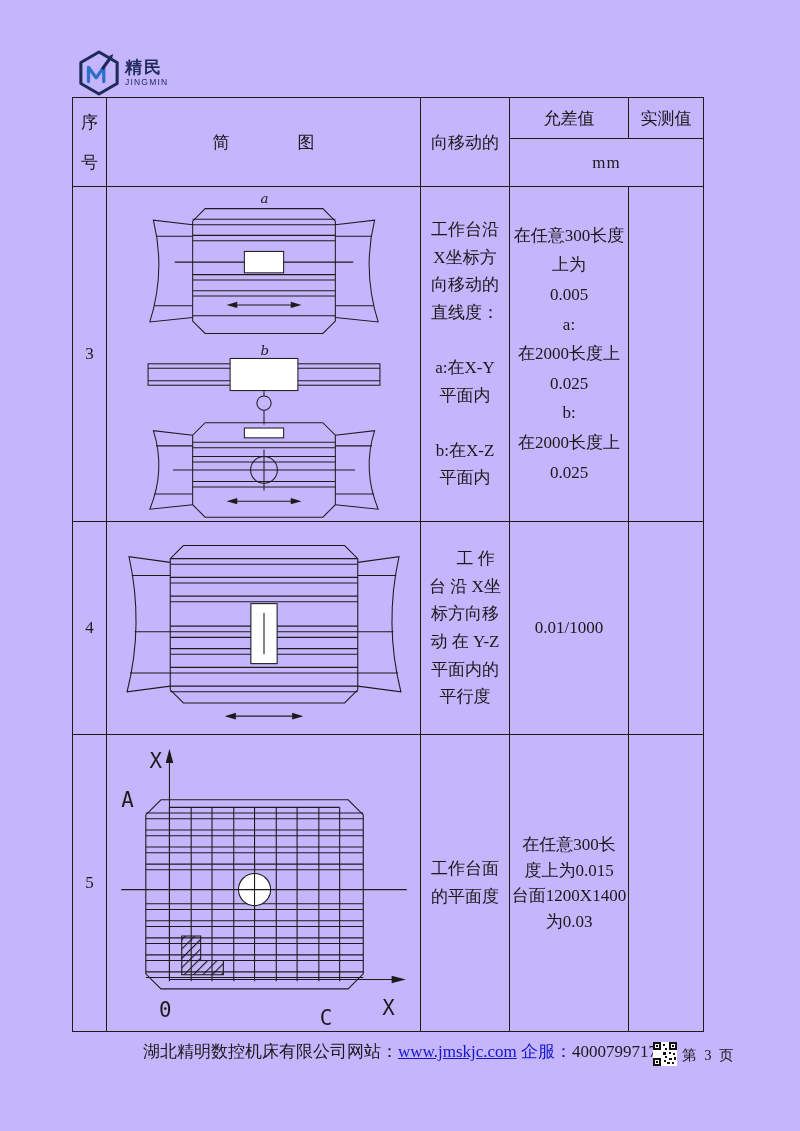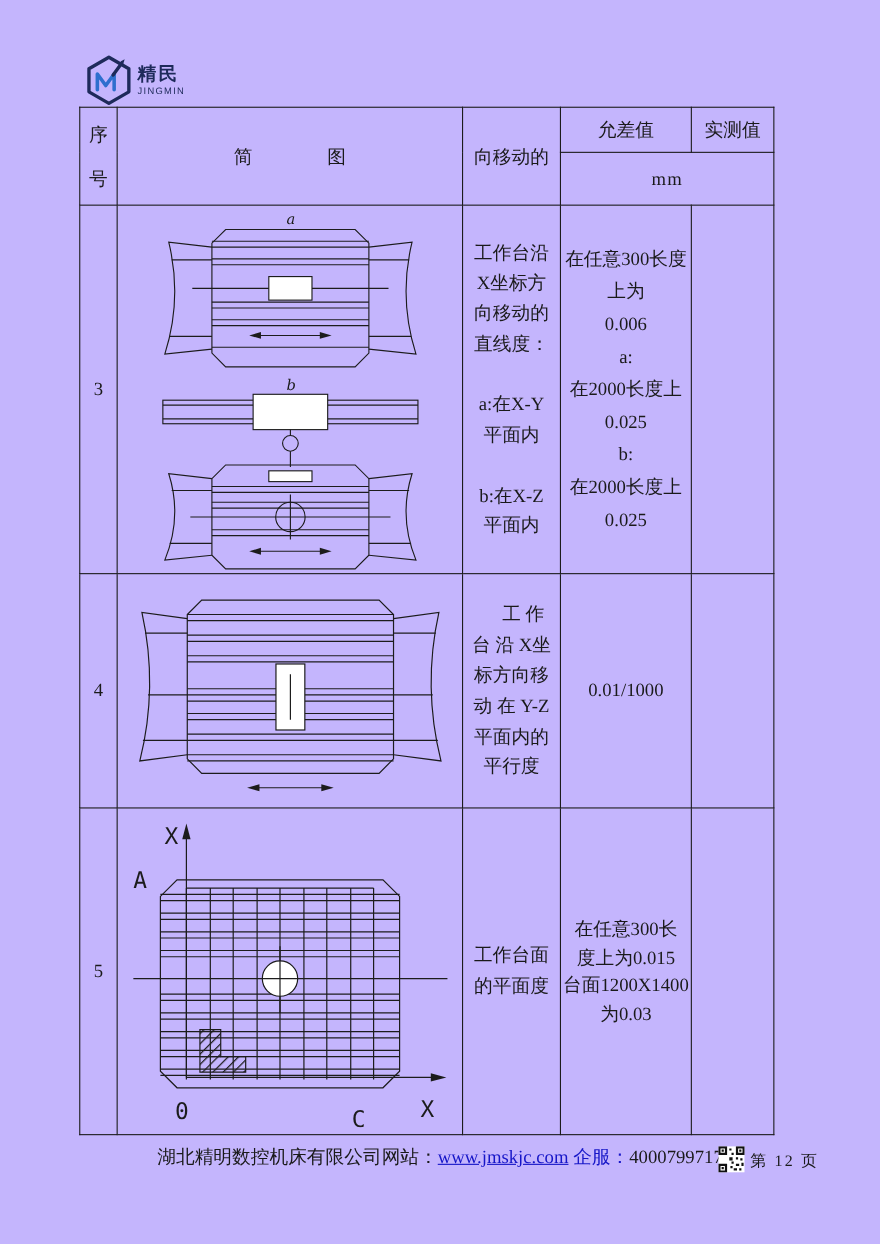--- a/index.html
+++ b/index.html
@@ -142,21 +142,21 @@
 X坐标方
 向移动的
 直线度：
 
 a:在X-Y
 平面内
 
 b:在X-Z
 平面内</td>
       <td class="tol">在任意300长度上为
-0.006
+0.005
 a:
 在2000长度上0.025
 b:
 在2000长度上0.025</td>
       <td class="meas"></td>
     </tr>
 
     <tr style="height:213px">
       <td>4</td>
       <td class="diagcell">
@@ -267,15 +267,15 @@
 
   <div class="footer">
     <div><span>湖北精明数控机床有限公司网站：</span><a href="#" class="link">www.jmskjc.com</a><span class="svc"> 企服：</span><span>4000799717</span></div>
   </div>
   <svg class="qr" viewBox="0 0 24 24">
     <rect x="0" y="0" width="24" height="24" fill="#fff"></rect>
     <path fill="#111" d="M0,0h8v8h-8z M16,0h8v8h-8z M0,16h8v8h-8z"></path>
     <path fill="#fff" d="M2,2h4v4h-4z M18,2h4v4h-4z M2,18h4v4h-4z"></path>
     <path fill="#111" d="M3,3h2v2h-2z M19,3h2v2h-2z M3,19h2v2h-2z M10,2h2v2h-2z M12,6h2v2h-2z M10,10h3v3h-3z M16,10h2v2h-2z M20,11h2v2h-2z M12,14h2v2h-2z M16,16h3v2h-3z M21,15h2v3h-2z M11,18h2v2h-2z M14,20h3v2h-3z M19,20h2v2h-2z"></path>
   </svg>
-  <div class="pageno">第 12 页</div>
+  <div class="pageno">第 3 页</div>
 
 </div>
 
 </body></html>

